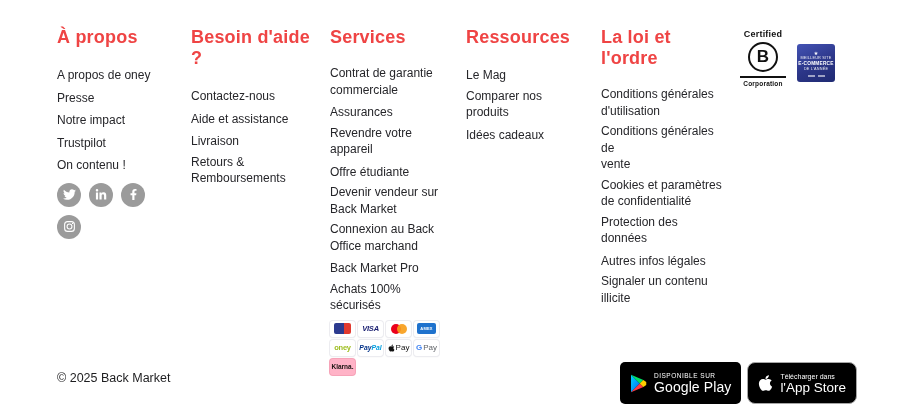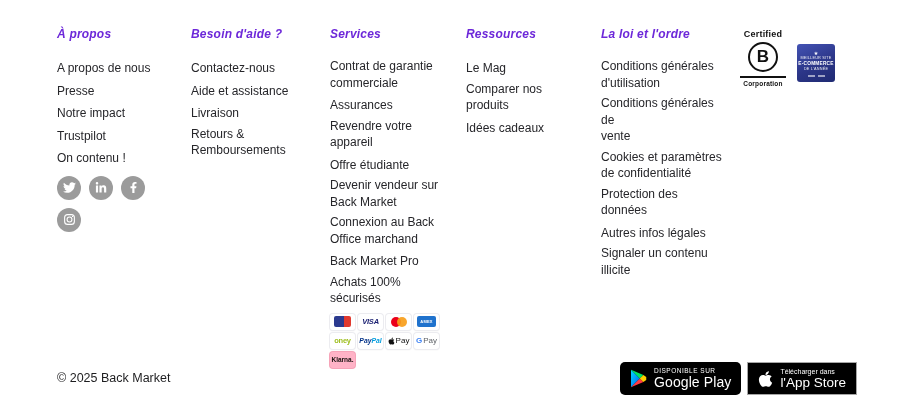--- a/index.html
+++ b/index.html
@@ -4,21 +4,21 @@
 <style>
   * { box-sizing: border-box; }
   html,body { margin:0; padding:0; }
   body {
     width:907px; height:410px; background:#ffffff; position:relative; overflow:hidden;
     font-family:"Liberation Sans", sans-serif; color:#26262a;
   }
   .footer-cols { display:flex; align-items:flex-start; padding:27px 0 0 57px; }
   .col { padding-right:14px; }
   .c1{width:134px} .c2{width:139px} .c3{width:136px} .c4{width:135px} .c5{width:139px}
-  .col-title { margin:0 0 17px; font-size:12px; font-weight:700; color:#6d28d9; letter-spacing:.2px;font-style:italic; }
+  .col-title { margin:0 0 17px; font-size:18px; font-weight:700; color:#ef4444; letter-spacing:.2px; }
   .col ul { list-style:none; margin:0; padding:0; }
   .col li { margin:0 0 4px; }
   .flink { font-size:12px; line-height:16.5px; color:#26262a; white-space:pre-line; display:inline-block; cursor:pointer; }
 
   
   .social { display:flex; flex-wrap:wrap; width:92px; gap:8px; margin-top:9px; }
   .sicon { width:24px; height:24px; border-radius:50%; background:#9b9b9b; display:flex; align-items:center; justify-content:center; cursor:pointer; flex:0 0 auto; }
   .sicon svg { display:block; }
 
   
@@ -59,37 +59,37 @@
   .award-star { font-size:5px; line-height:6px; }
   .award-l1 { font-size:3.8px; letter-spacing:.2px; line-height:5px; opacity:.9; }
   .award-l2 { font-size:4.8px; font-weight:700; letter-spacing:.2px; line-height:6px; }
   .award-l3 { font-size:3.8px; letter-spacing:.2px; line-height:5px; opacity:.9; }
   .award-foot { display:flex; gap:3px; margin-top:3px; }
   .award-foot i { width:7px; height:2.5px; background:rgba(255,255,255,.55); display:block; }
 
   
   .copyright { position:absolute; left:57px; top:371px; font-size:12.5px; color:#1d1d1f; }
   .store-badges { position:absolute; right:50px; top:362px; display:flex; gap:6px; }
-  .badge { height:33px; background:#000; border-radius:5px; display:flex; align-items:center; padding:6px 10px; color:#fff; cursor:pointer; }
+  .badge { height:42px; background:#000; border-radius:5px; display:flex; align-items:center; padding:6px 10px; color:#fff; cursor:pointer; }
   .badge .txt { display:flex; flex-direction:column; margin-left:7px; justify-content:center; }
   .gp-tag { font-size:6.5px; letter-spacing:.5px; line-height:8px; }
   .gp-name { font-size:14px; font-weight:500; line-height:15px; letter-spacing:.1px; }
-  .badge.as { border:1px solid #a6a6a6; border-radius:0; }
+  .badge.as { border:1px solid #a6a6a6; border-radius:8px; }
   .as-tag { font-size:7px; line-height:9px; }
   .as-name { font-size:13.5px; font-weight:500; line-height:14px; }
 </style>
 </head>
 <body>
 
 <div class="footer-cols">
 
   <div class="col c1">
     <h3 class="col-title">À propos</h3>
     <ul>
-      <li><span class="flink">A propos de nous</span></li>
+      <li><span class="flink">A propos de oney</span></li>
       <li><span class="flink">Presse</span></li>
       <li><span class="flink">Notre impact</span></li>
       <li><span class="flink">Trustpilot</span></li>
       <li><span class="flink">On contenu !</span></li>
     </ul>
     <div class="social">
       <span class="sicon">
         <svg width="13" height="13" viewBox="0 0 512 512">
             <path fill="#fff" d="M459.37 151.716c.325 4.548.325 9.097.325 13.645 0 138.72-105.583 298.558-298.558 298.558-59.452 0-114.68-17.219-161.137-47.106 8.447.974 16.568 1.299 25.34 1.299 49.055 0 94.213-16.568 130.274-44.832-46.132-.975-84.792-31.188-98.112-72.772 6.498.974 12.995 1.624 19.818 1.624 9.421 0 18.843-1.3 27.614-3.573-48.081-9.747-84.143-51.98-84.143-102.985v-1.299c13.969 7.797 30.214 12.67 47.431 13.319-28.264-18.843-46.781-51.005-46.781-87.391 0-19.492 5.197-37.36 14.294-52.954 51.655 63.675 129.3 105.258 216.365 109.807-1.624-7.797-2.599-15.918-2.599-24.04 0-57.828 46.782-104.934 104.934-104.934 30.213 0 57.502 12.67 76.67 33.137 23.715-4.548 46.456-13.32 66.599-25.34-7.798 24.366-24.366 44.833-46.132 57.827 21.117-2.273 41.584-8.122 60.426-16.243-14.292 20.791-32.161 39.308-52.628 54.253z"></path>
           </svg>

